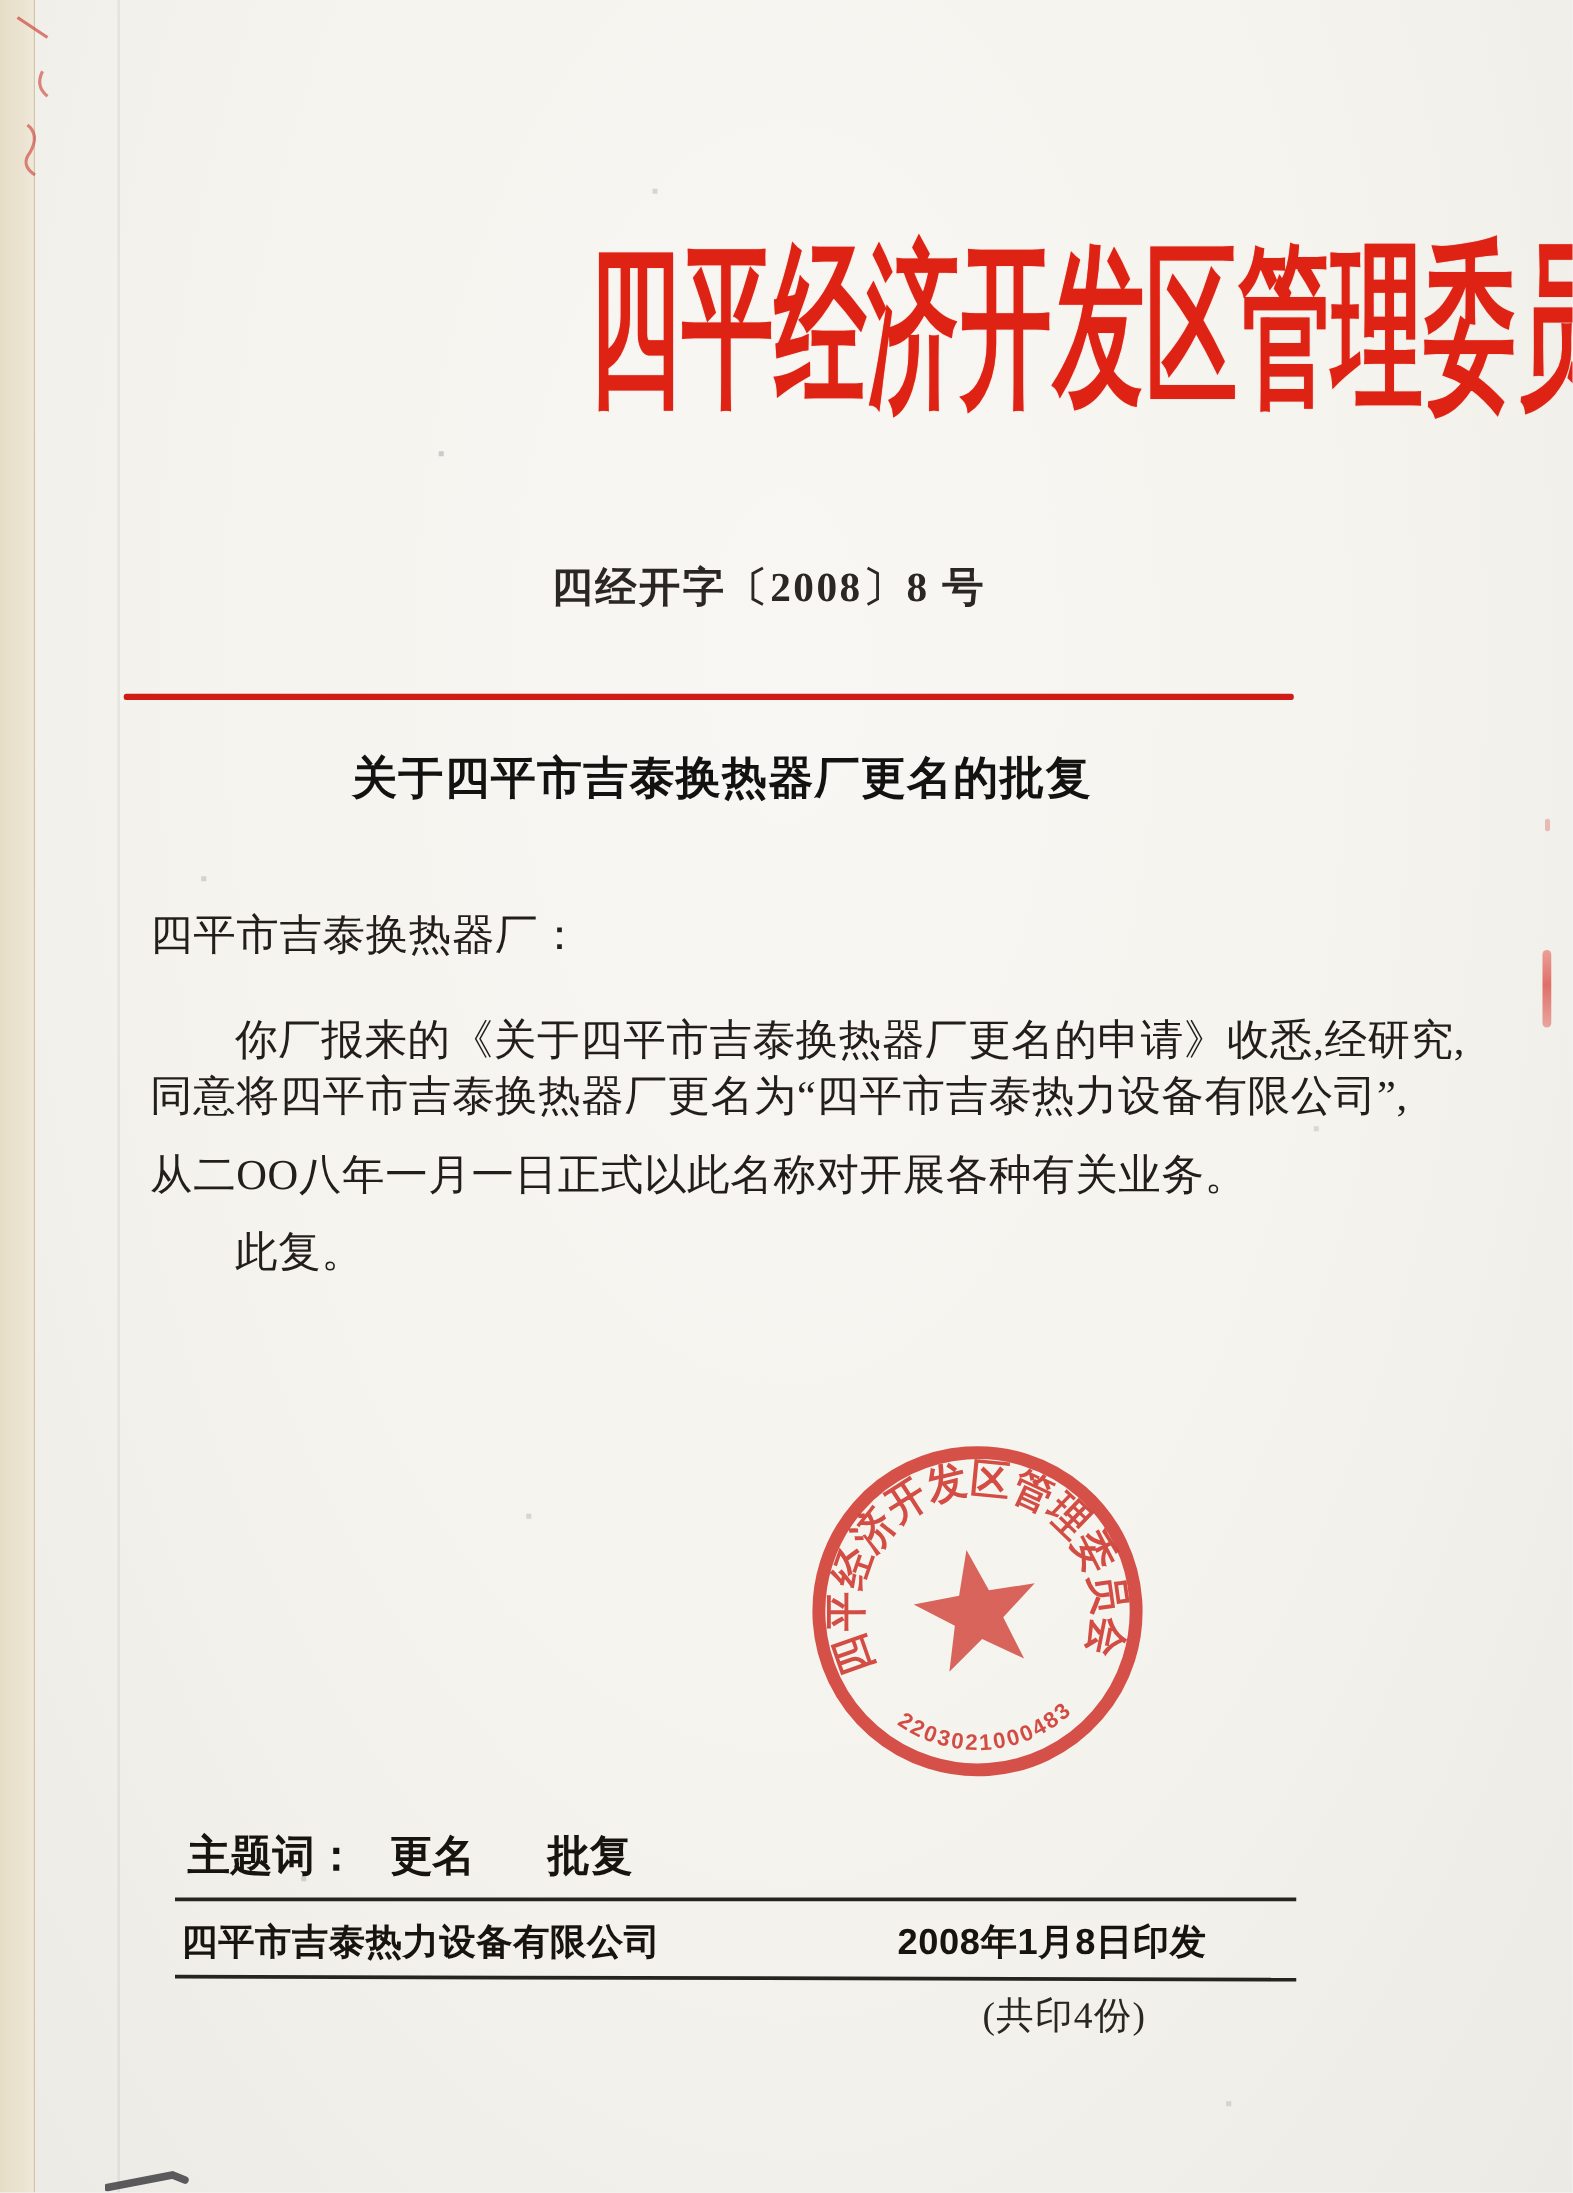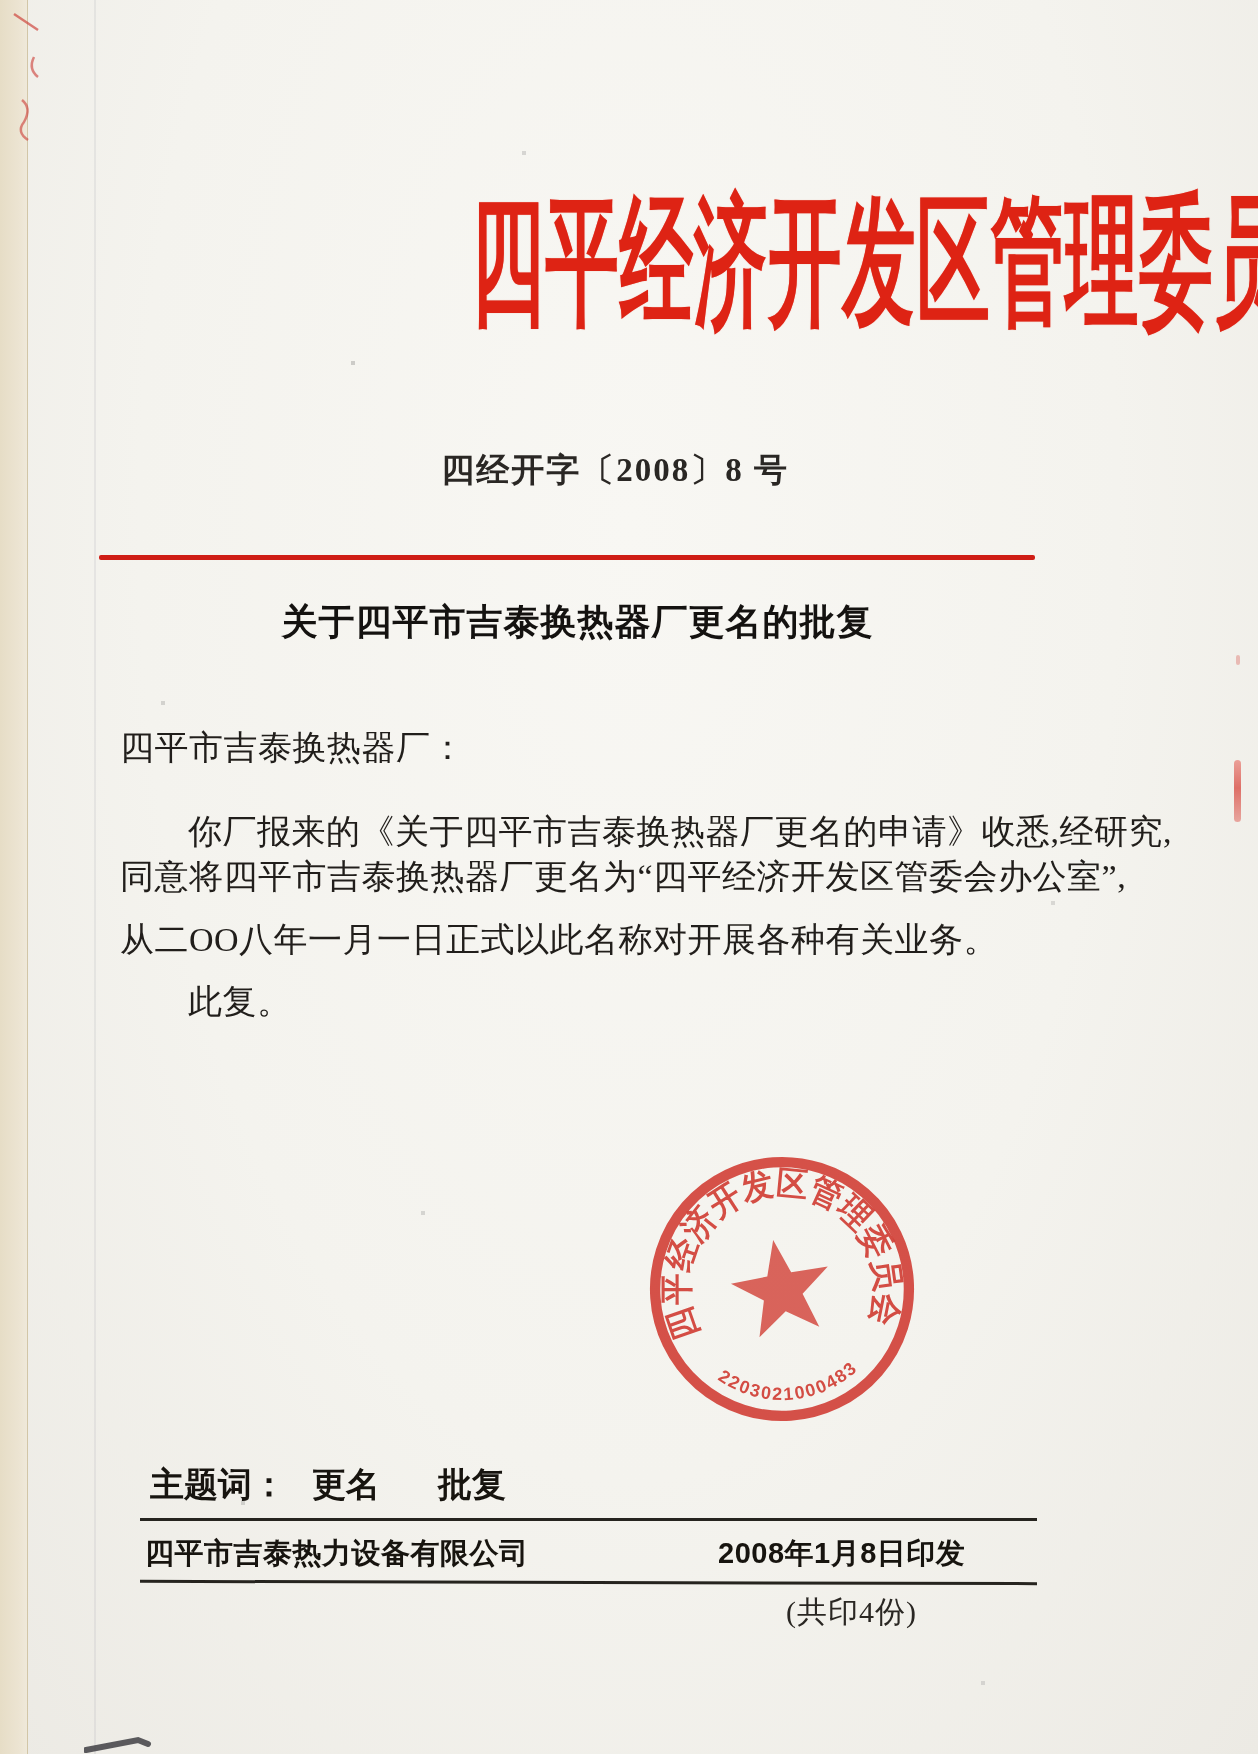--- a/index.html
+++ b/index.html
@@ -136,21 +136,21 @@
 
   <div class="doc-number">四经开字〔2008〕8 号</div>
 
   <div class="red-rule"></div>
 
   <div class="doc-title">关于四平市吉泰换热器厂更名的批复</div>
 
   <div class="body-text">
     <div class="bline salutation">四平市吉泰换热器厂：</div>
     <div class="bline l1">你厂报来的《关于四平市吉泰换热器厂更名的申请》收悉,经研究,</div>
-    <div class="bline l2">同意将四平市吉泰换热器厂更名为“四平经济开发区管委会办公室”,</div>
+    <div class="bline l2">同意将四平市吉泰换热器厂更名为“四平市吉泰热力设备有限公司”,</div>
     <div class="bline l3">从二OO八年一月一日正式以此名称对开展各种有关业务。</div>
     <div class="bline closing">此复。</div>
   </div>
 
 
   <svg class="stamp" viewBox="0 0 300 300">
     <defs>
       <path id="ringPath" d="M 63.4 200 A 100 100 0 1 1 236.6 200" fill="none"></path>
       <path id="numPath" d="M 53.3 217.7 A 118 118 0 0 0 246.7 217.7" fill="none"></path>
     </defs>

